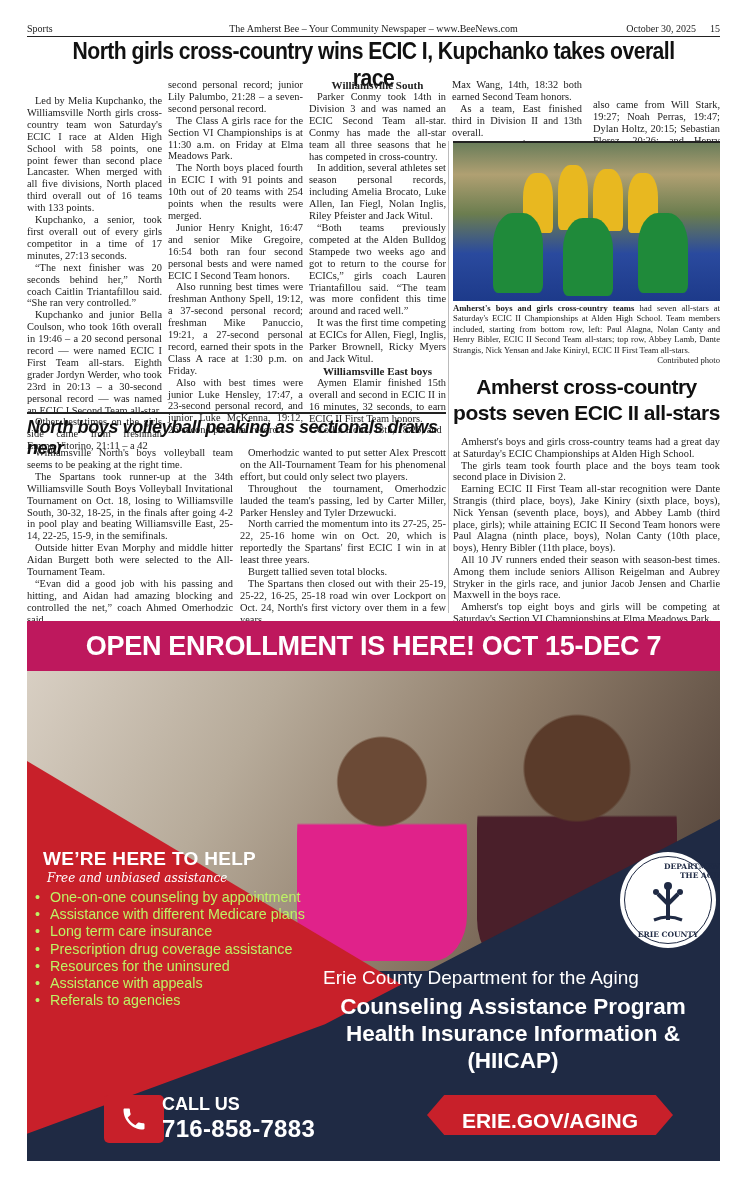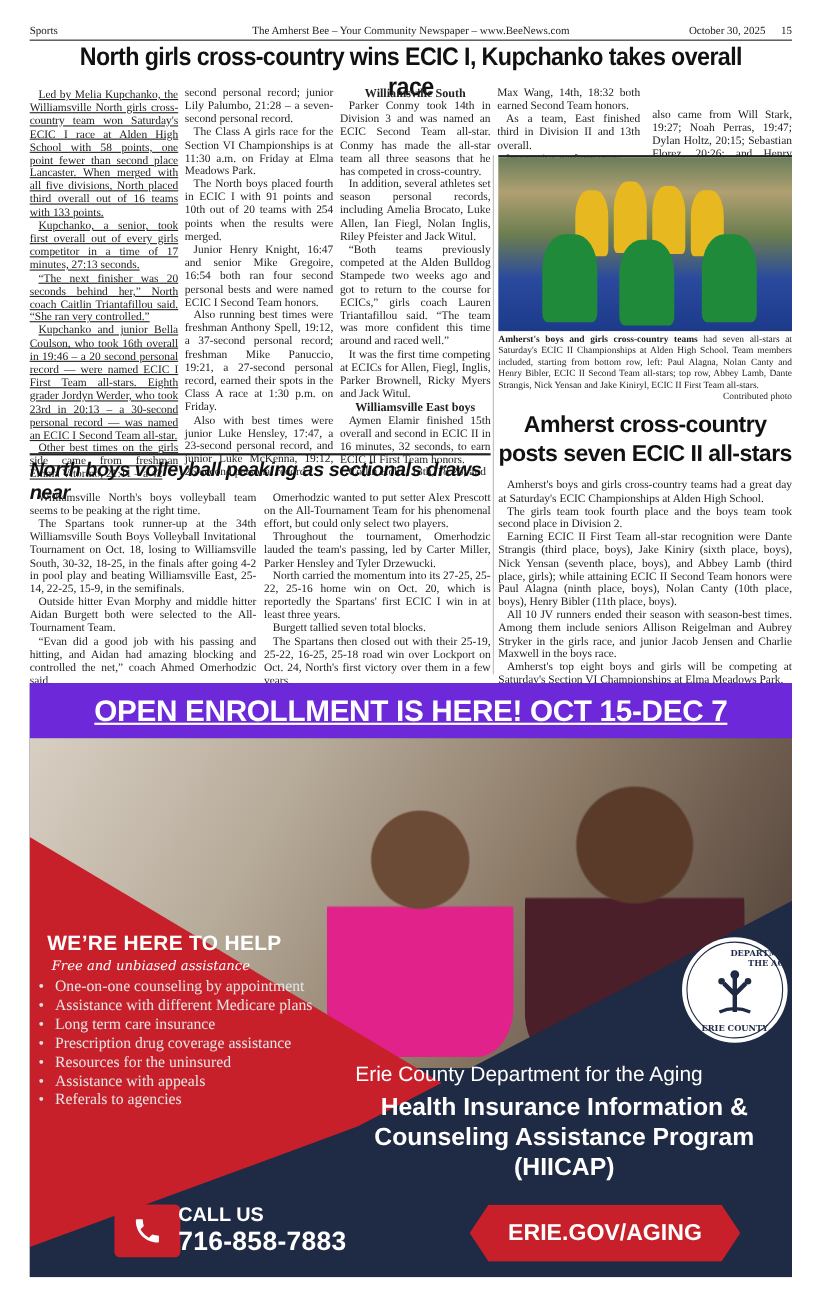--- a/index.html
+++ b/index.html
@@ -15,21 +15,21 @@
   .masthead .right span.page { margin-left: 14px; }
 
   .headline-main { position: absolute; left: 27px; top: 38px; width: 693px; text-align: center;
     font-family: "Liberation Sans", sans-serif; font-weight: bold; font-size: 23px;
     letter-spacing: -0.6px; transform: scaleX(0.92); transform-origin: center top; color: #111; }
 
   .col { position: absolute; font-size: 10.4px; line-height: 11.9px; text-align: justify; color: #222; }
   .col p { text-indent: 8px; }
   .col p.cont { text-indent: 0; }
   .col h4 { font-weight: bold; text-align: center; font-size: 11px; line-height: 12px; }
-  .col1 { left: 27px; top: 81px; width: 135px; text-decoration: underline; }
+  .col1 { left: 27px; top: 95px; width: 135px; }
   .col2 { left: 168px; top: 79px; width: 135px; }
   .col3 { left: 309px; top: 79px; width: 137px; }
   .col4 { left: 452px; top: 79px; width: 130px; }
   .col5 { left: 593px; top: 79px; width: 127px; margin-top: 20px; }
 
   .rule { position: absolute; background: #222; }
 
   .photo { position: absolute; left: 453px; top: 143px; width: 267px; height: 158px;
     background: linear-gradient(180deg, #6a7d5a 0%, #b0a072 20%, #6b7d4f 45%, #2a4a9e 70%, #1d3a8a 100%); overflow: hidden; }
   .photo .ppl { position: absolute; border-radius: 40% 40% 10% 10%; }
@@ -46,49 +46,49 @@
   .col-amherst p { text-indent: 8px; }
 
   .headline-volley { position: absolute; left: 27px; top: 417px; width: 420px;
     font-family: "Liberation Sans", sans-serif; font-weight: bold; font-size: 18px; letter-spacing: -0.4px; color:#111;font-style:italic; }
 
   .colv1 { left: 27px; top: 447px; width: 206px; }
   .colv2 { left: 240px; top: 447px; width: 206px; }
 
   
   .ad { position: absolute; left: 27px; top: 621px; width: 693px; height: 540px; overflow: hidden; background: #1f2a44; }
-  .ad-banner { position: absolute; left: 0; top: 0; width: 693px; height: 50px; background: #6d28d9;
+  .ad-banner { position: absolute; left: 0; top: 0; width: 693px; height: 50px; background: #be185d;
     color: #fff; font-family: "Liberation Sans", sans-serif; font-weight: bold; font-size: 27px;
-    text-align: center; line-height: 50px; letter-spacing: -0.3px; text-decoration: underline; }
+    text-align: center; line-height: 50px; letter-spacing: -0.3px; }
   .ad-photo { position: absolute; left: 0; top: 50px; width: 693px; height: 300px;
     background: linear-gradient(120deg, #d8cfc3 0%, #b7ab9a 30%, #8d7b68 60%, #4a3a32 100%); }
   .ad-photo .woman { position: absolute; left: 270px; top: 60px; width: 170px; height: 230px; border-radius: 45% 45% 20% 20%;
     background: radial-gradient(circle at 50% 22%, #6b4a36 0 22%, transparent 23%), linear-gradient(180deg, transparent 40%, #e0228a 41%); }
   .ad-photo .man { position: absolute; left: 450px; top: 40px; width: 200px; height: 260px; border-radius: 45% 45% 20% 20%;
     background: radial-gradient(circle at 50% 22%, #5a3b2a 0 23%, transparent 24%), linear-gradient(180deg, transparent 40%, #4a1f2a 41%); }
   .ad-red-tri2 { position: absolute; left: 0; top: 140px; width: 693px; height: 400px; background: #c8202a;
     clip-path: polygon(0 0, 60% 62%, 0 100%); }
   .ad-navy { position: absolute; left: 0; top: 198px; width: 693px; height: 342px; background: #1f2a44;
     clip-path: polygon(100% 0, 100% 100%, 0 100%, 0 92%, 43% 60%); }
   .ad-help { position: absolute; left: 4px; top: 227px; color: #fff; font-family: "Liberation Sans", sans-serif; font-weight: bold; font-size: 19px; letter-spacing: 0.3px; margin-left: 12px; }
   .ad-sub { position: absolute; left: 20px; top: 250px; color: #fff; font-family: "DejaVu Serif", serif; font-style: italic; font-size: 12px; }
-  .ad-list { position: absolute; left: 8px; top: 268px; color: #e5e5e5; font-family: Liberation Serif, serif; font-size: 14.3px; line-height: 17.2px; list-style: none; }
+  .ad-list { position: absolute; left: 8px; top: 268px; color: #bef264; font-family: Liberation Sans, sans-serif; font-size: 14.3px; line-height: 17.2px; list-style: none; }
   .ad-list li::before { content: "•"; margin-right: 10px; }
   .ad-seal { position: absolute; left: 593px; top: 231px; width: 96px; height: 96px; border-radius: 50%; background: #fff; }
   .ad-seal .ring { position: absolute; left: 4px; top: 4px; width: 88px; height: 88px; border-radius: 50%; border: 1.5px solid #1f2a44; }
   .ad-seal .tree { position: absolute; left: 24px; top: 24px; width: 48px; height: 48px; color: #1f2a44; font-size: 40px; text-align: center; line-height: 48px; }
   .ad-seal .top-txt { position: absolute; left: 0; top: 10px; width: 96px; text-align: center; font-family: "DejaVu Serif", serif; font-size: 7.5px; color: #1f2a44; font-weight: bold; margin-left: 37px; }
   .ad-seal .bot-txt { position: absolute; left: 0; top: 78px; width: 96px; text-align: center; font-family: "DejaVu Serif", serif; font-size: 7.5px; color: #1f2a44; font-weight: bold; }
   .ad-dept { position: absolute; left: 296px; top: 346px; color: #fff; font-family: "Liberation Sans", sans-serif; font-size: 19px; }
   .ad-prog { position: absolute; left: 276px; top: 372px; width: 420px; text-align: center; color: #fff; font-family: "Liberation Sans", sans-serif; font-weight: bold; font-size: 22.5px; line-height: 27px; }
   .ad-call { position: absolute; left: 77px; top: 474px; width: 60px; height: 48px; background: #c8202a; border-radius: 5px; }
   .ad-call svg { position: absolute; left: 14px; top: 10px; }
   .ad-call-label { position: absolute; left: 135px; top: 473px; color: #fff; font-family: Liberation Sans, sans-serif; font-weight: bold; font-size: 18px; }
   .ad-phone { position: absolute; left: 135px; top: 494px; color: #fff; font-family: "Liberation Sans", sans-serif; font-weight: bold; font-size: 24px; letter-spacing: 0.3px; }
-  .ad-url { position: absolute; left: 400px; top: 474px; width: 246px; height: 52px; background: #c8202a; color: #fff;
+  .ad-url { position: absolute; left: 400px; top: 474px; width: 246px; height: 40px; background: #c8202a; color: #fff;
     font-family: "Liberation Sans", sans-serif; font-weight: bold; font-size: 21px; text-align: center; line-height: 52px;
     clip-path: polygon(7% 0, 93% 0, 100% 50%, 93% 100%, 7% 100%, 0 50%); }
 </style>
 </head>
 <body>
 
 <div class="masthead">
   <span class="left">Sports</span>
   <span class="center">The Amherst Bee – Your Community Newspaper – www.BeeNews.com</span>
   <span class="right"><span>October 30, 2025</span><span class="page">15</span></span>
@@ -204,22 +204,22 @@
           <circle cx="12" cy="16" r="3" fill="#1f2a44"></circle>
           <circle cx="36" cy="16" r="3" fill="#1f2a44"></circle>
           <path d="M10 44 Q24 38 38 44" stroke="#1f2a44" stroke-width="3" fill="none"></path>
         </svg>
     </div>
     <div class="bot-txt">ERIE COUNTY</div>
   </div>
 
   <div class="ad-dept">Erie County Department for the Aging</div>
   <div class="ad-prog">
+    <div>Counseling Assistance Program</div>
     <div>Health Insurance Information &amp;</div>
-    <div>Counseling Assistance Program</div>
     <div>(HIICAP)</div>
   </div>
 
   <div class="ad-call">
     <svg width="32" height="28" viewBox="0 0 24 24">
         <path d="M6.6 10.8c1.4 2.8 3.8 5.1 6.6 6.6l2.2-2.2c.3-.3.7-.4 1-.2 1.1.4 2.3.6 3.6.6.6 0 1 .4 1 1V20c0 .6-.4 1-1 1C10.6 21 3 13.4 3 4c0-.6.4-1 1-1h3.5c.6 0 1 .4 1 1 0 1.3.2 2.5.6 3.6.1.3 0 .7-.2 1L6.6 10.8z" fill="#fff"></path>
       </svg>
   </div>
   <div class="ad-call-label">CALL US</div>
   <div class="ad-phone">716-858-7883</div>

